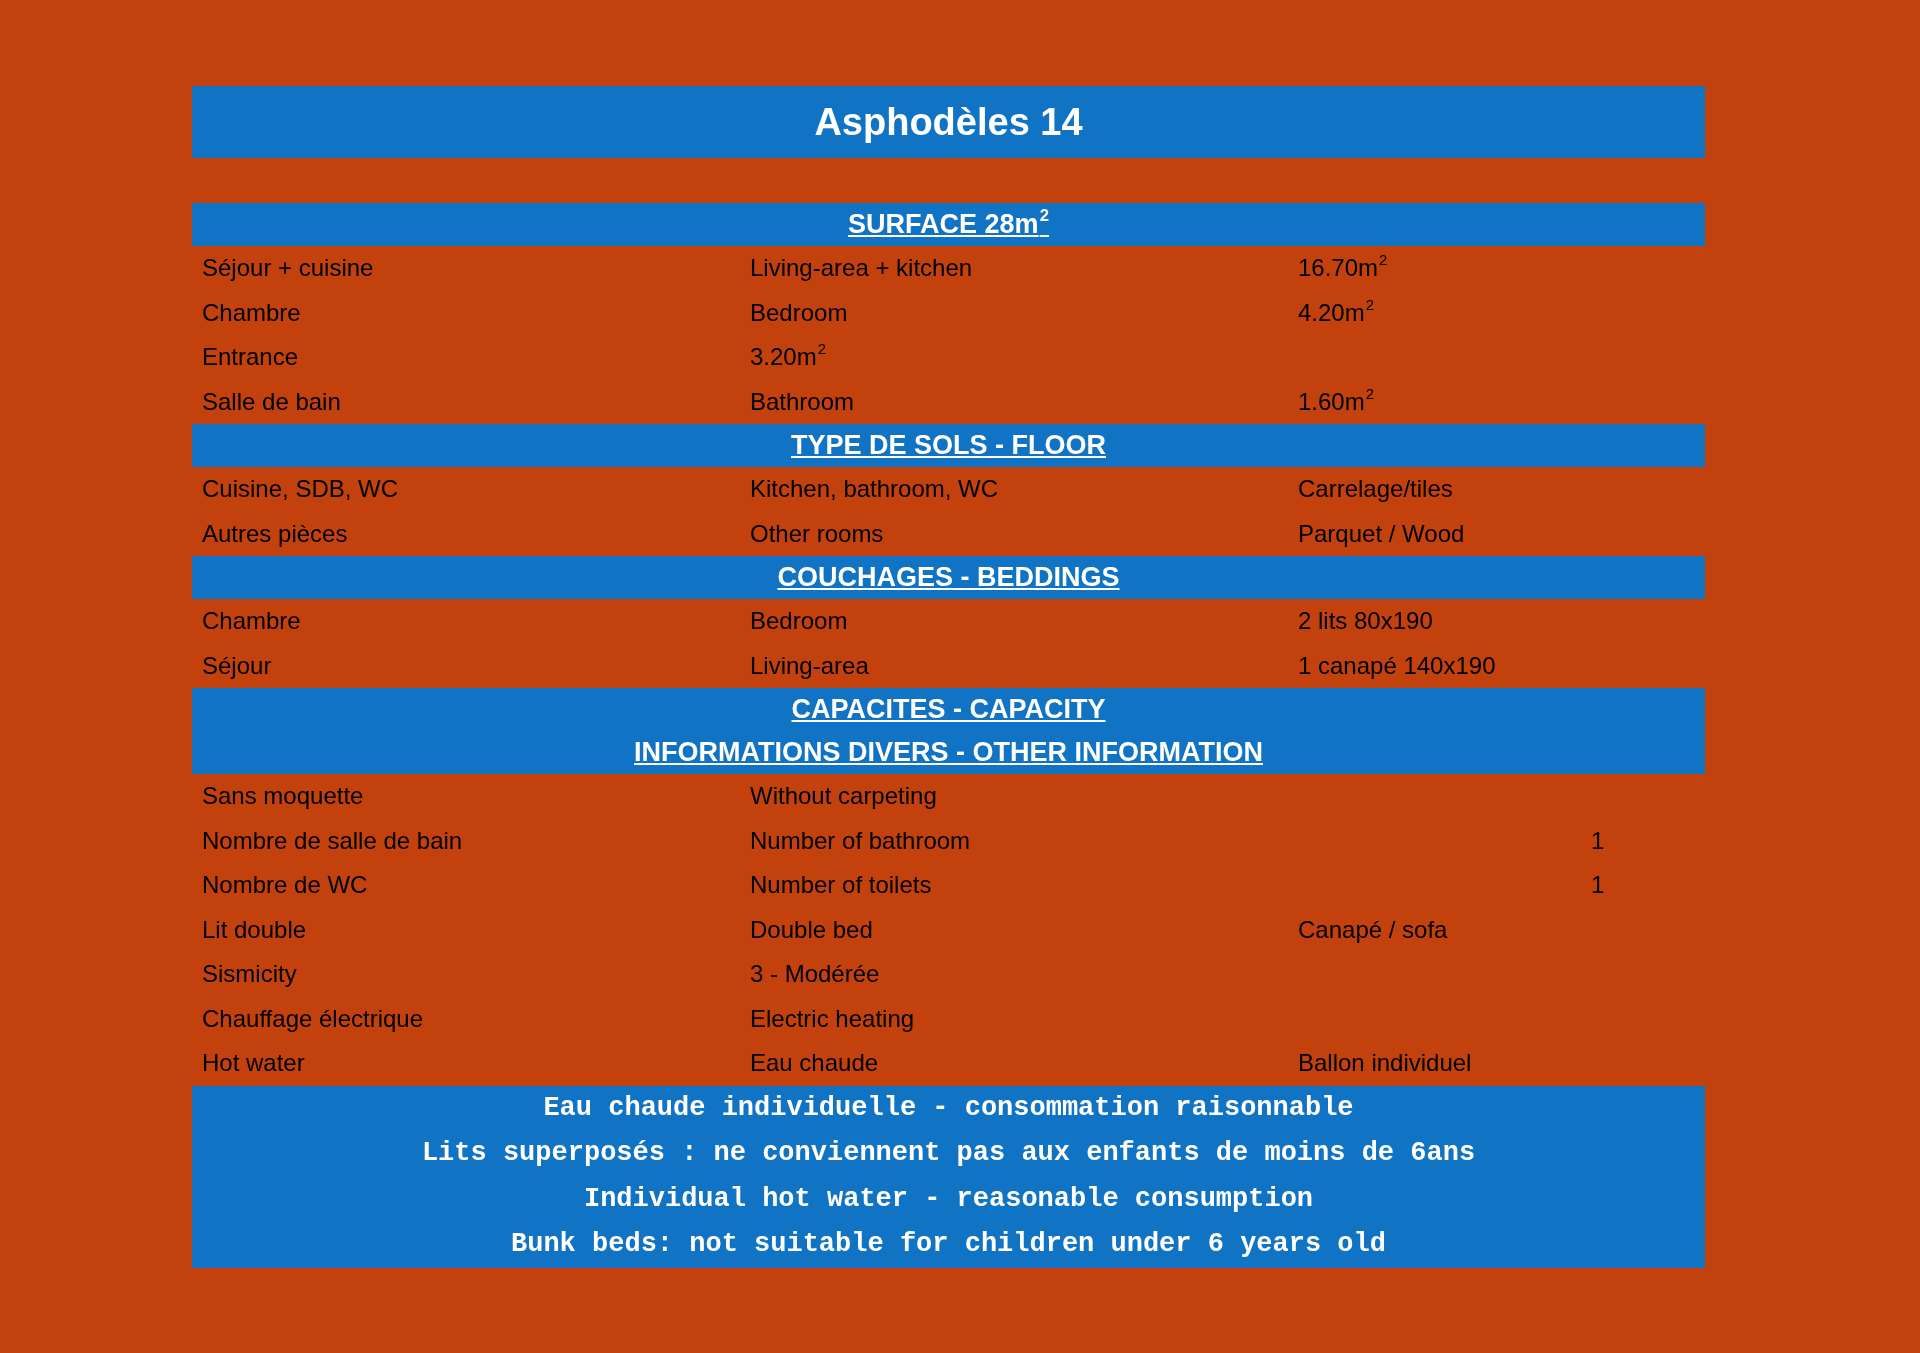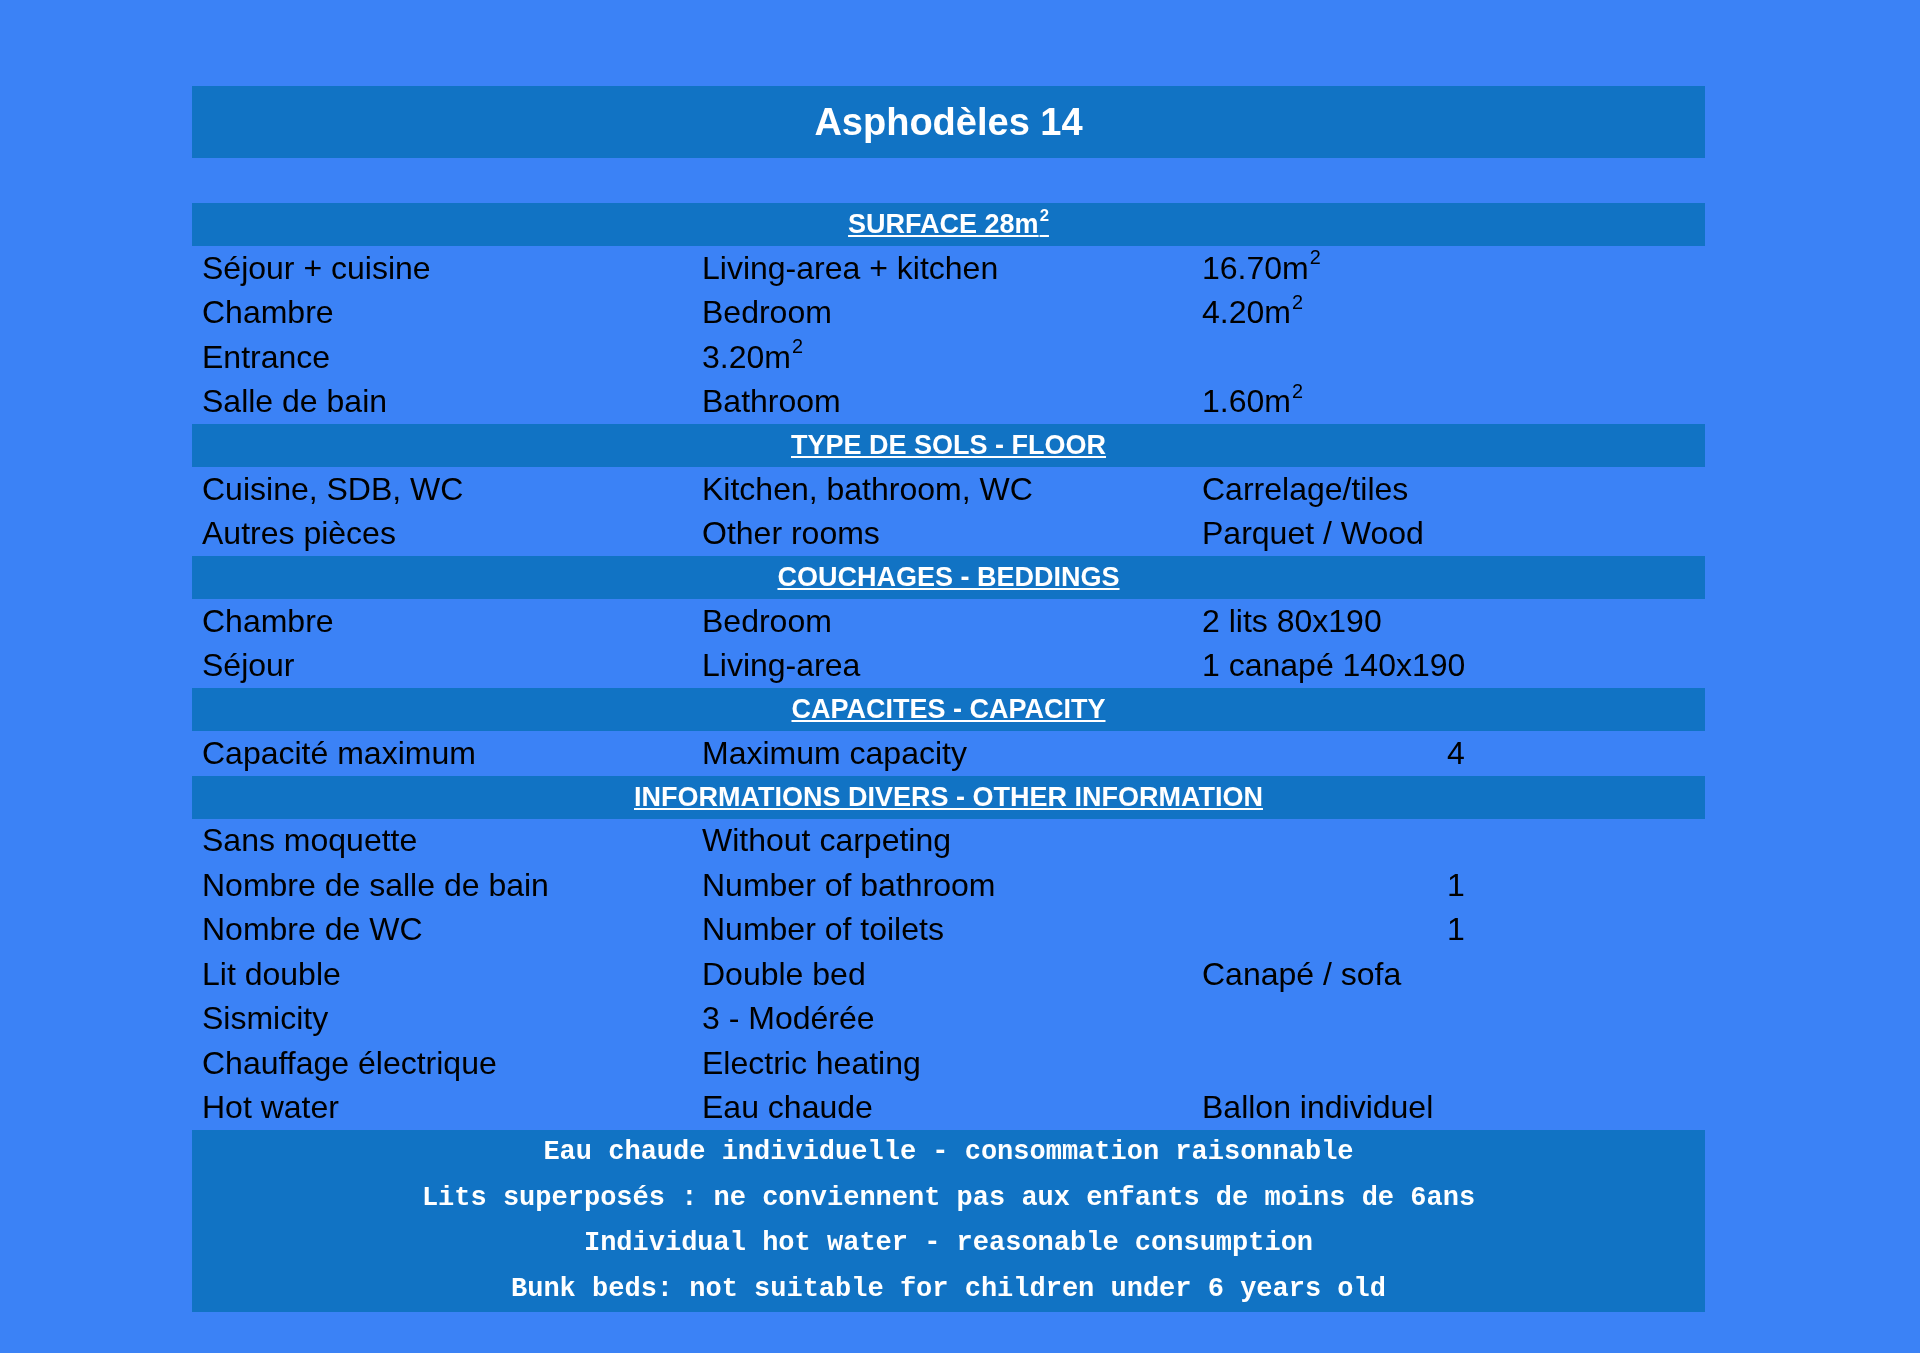--- a/index.html
+++ b/index.html
@@ -6,21 +6,21 @@
     margin: 0;
     padding: 0;
     background: #ffffff;
     font-family: "Liberation Sans", sans-serif;
     color: #000000;
   }
   .canvas {
     position: relative;
     width: 1920px;
     height: 1353px;
-    background: #3b82f6;
+    background: #c2410c;
     overflow: hidden;
   }
   .sheet {
     position: absolute;
     left: 192px;
     top: 86px;
     width: 1513px;
   }
   .title-bar {
     height: 72px;
@@ -41,21 +41,22 @@
     font-weight: bold;
     text-align: center;
     text-decoration: underline;
   }
   .row {
     height: 44.5px;
     display: grid;
     grid-template-columns: 500px 500px 245px 1fr;
     align-items: center;
     padding-left: 10px;
-    font-size: 32px;
+    font-size: 24px;
+    gap: 48px;
   }
   .cell { white-space: nowrap; }
   sup {
     font-size: 0.62em;
     line-height: 0;
     position: relative;
     top: -0.15em;
     vertical-align: super;
     margin-left: 1px;
   }
@@ -138,26 +139,20 @@
     <div class="row">
       <div class="cell">Séjour</div>
       <div class="cell">Living-area</div>
       <div class="cell"><span>1 canapé 140x190</span></div>
       <div class="cell"></div>
     </div>
 
     <div class="section-bar">
       <span>CAPACITES - CAPACITY</span>
     </div>
-    <div class="row">
-      <div class="cell">Capacité maximum</div>
-      <div class="cell">Maximum capacity</div>
-      <div class="cell"><span></span></div>
-      <div class="cell">4</div>
-    </div>
 
     <div class="section-bar">
       <span>INFORMATIONS DIVERS - OTHER INFORMATION</span>
     </div>
     <div class="row">
       <div class="cell">Sans moquette</div>
       <div class="cell">Without carpeting</div>
       <div class="cell"><span></span></div>
       <div class="cell"></div>
     </div>

